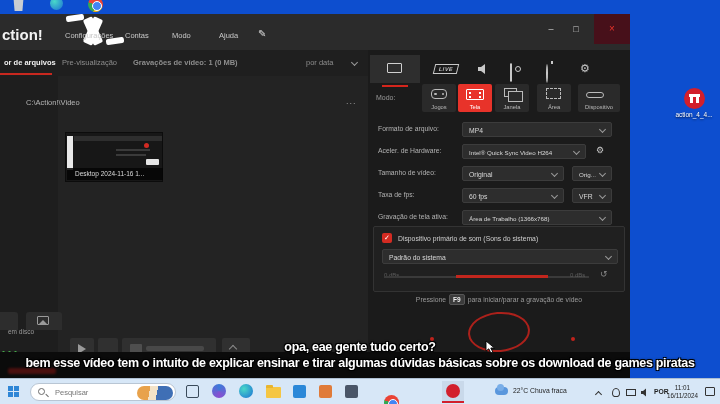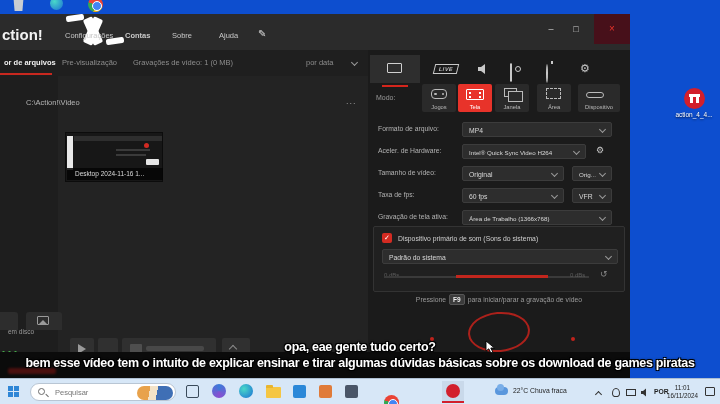--- a/index.html
+++ b/index.html
@@ -140,33 +140,33 @@
 
     <div class="abs titlebar"></div>
     <div class="abs logo">ction!</div>
     <div class="abs wm-logo">
       <i class="wm-bar" style="transform:rotate(24deg);"></i>
       <i class="wm-bar" style="transform:rotate(-24deg);"></i>
       <i style="position:absolute;left:8px;top:1px;width:18px;height:6px;background:#fff;border-radius:2px;transform:rotate(-8deg);"></i>
       <i style="position:absolute;left:48px;top:24px;width:18px;height:6px;background:#fff;border-radius:2px;transform:rotate(-8deg);"></i>
     </div>
     <div class="abs menu-item" style="left:65px;">Configurações</div>
-    <div class="abs menu-item" style="left:125px;font-weight:bold;">Contas</div>
-    <div class="abs menu-item" style="left:172px;">Sobre</div>
+    <div class="abs menu-item" style="left:125px;">Contas</div>
+    <div class="abs menu-item" style="left:172px;">Modo</div>
     <div class="abs menu-item" style="left:219px;">Ajuda</div>
     <div class="abs pen" style="left:258px;">✎</div>
     <div class="abs winctl" style="left:543px;">–</div>
     <div class="abs winctl" style="left:568px;">□</div>
     <div class="abs closebtn">×</div>
 
     <div class="abs tabsrow">
       <div class="abs tab active" style="left:4px;">or de arquivos</div>
       <div class="abs tab-underline"></div>
       <div class="abs tab" style="left:62px;">Pre-visualização</div>
-      <div class="abs tab" style="left:133px;">Gravações de vídeo: 1 (0 MB)</div>
+      <div class="abs tab" style="left:133px;font-weight:bold;">Gravações de vídeo: 1 (0 MB)</div>
       <div class="abs tab" style="left:306px;">por data</div>
       <i class="abs chev" style="left:352px;top:10px;"></i>
     </div>
 
     <div class="abs leftpanel">
       <div class="abs leftcol"></div>
       <div class="abs path">C:\Action!\Video</div>
       <div class="abs pathmore">...</div>
 
       <div class="abs thumb">

